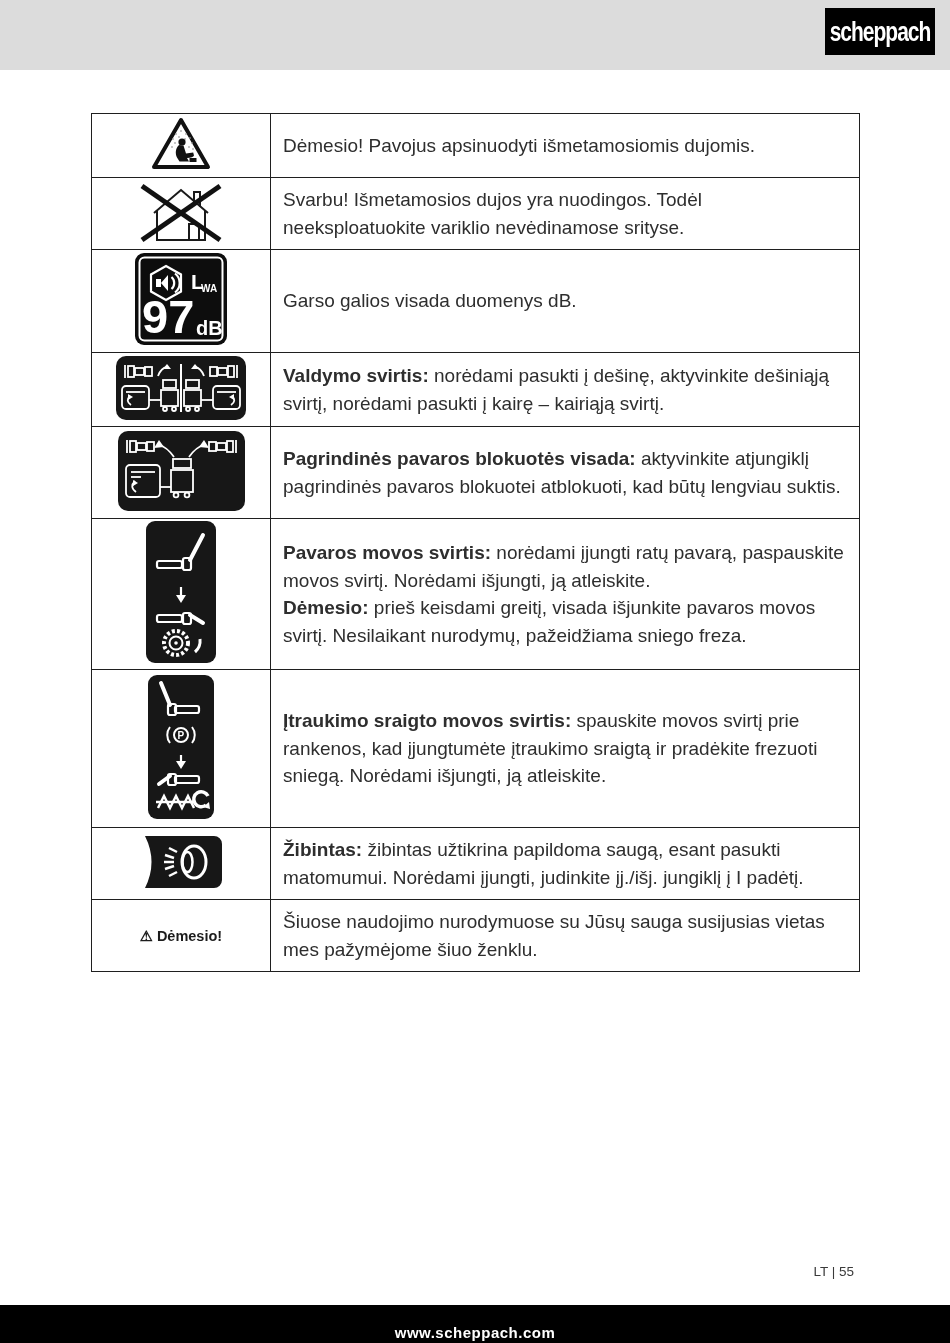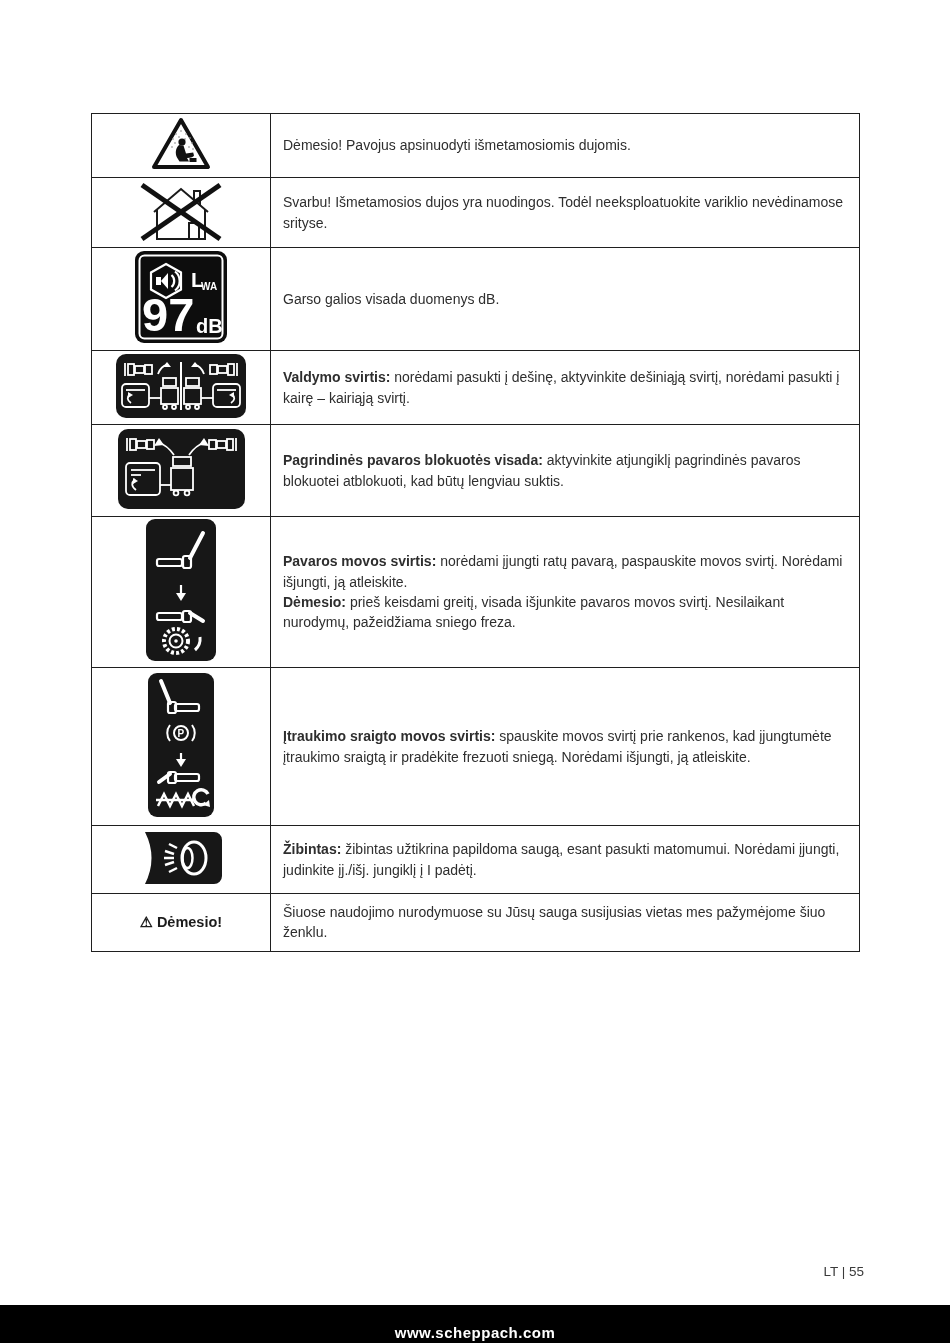--- a/index.html
+++ b/index.html
@@ -10,40 +10,45 @@
   .topband { position:absolute; top:0; left:0; width:950px; height:70px; background:#dcdcdc; }
   .logo { position:absolute; top:8px; right:15px; width:110px; height:47px; background:#000;
           display:flex; align-items:center; justify-content:center; }
   .logo span { color:#fff; font-weight:bold; font-size:21px; letter-spacing:-1px;
                transform:scaleY(1.35); }
 
   table.symtable { position:absolute; top:113px; left:91px; width:769px;
                    border-collapse:collapse; table-layout:fixed; }
   table.symtable td { border:1px solid #1f1f1f; }
   .icon-cell { width:179px; text-align:center; vertical-align:middle; }
-  .text-cell { vertical-align:middle; padding:8px 12px; font-size:14px; line-height:1.45;
+  .text-cell { vertical-align:middle; padding:8px 12px; font-size:19px; line-height:1.45;
                color:#2e2e2e; }
   .text-cell p { margin:0; }
   .r1 td{height:64px} .r2 td{height:70px} .r3 td{height:103px} .r4 td{height:74px}
   .r5 td{height:92px} .r6 td{height:151px} .r7 td{height:158px} .r8 td{height:68px}
   .r9 td{height:42px}
   .attn-cell { font-weight:bold; font-size:14.5px; color:#1c1c1c; text-align:center;margin-top:36px; }
 
-  .pagenum { position:absolute; top:1264px; right:86px; font-size:13.5px; color:#3a3a3a; }
+  .pagenum { position:absolute; top:1264px; right:96px; font-size:13.5px; color:#3a3a3a; }
   .footerbar { position:absolute; top:1305px; left:0; width:950px; height:54px; background:#000;
                display:flex; align-items:center; justify-content:center; }
   .footerbar span { color:#fff; font-weight:bold; font-size:15px; letter-spacing:0.5px; }
 
   svg text { font-family:"Liberation Sans", sans-serif; }
 </style>
 </head>
 <body>
 
 <div class="page">
 
+  <div class="topband">
+    <div class="logo">
+      <span>scheppach</span>
+    </div>
+  </div>
 
   <table class="symtable">
 
     <tbody>
         <tr class="r1">
       <td class="icon-cell">
         <svg width="62" height="56" viewBox="0 0 62 56">
           <path d="M31 4 L58 51 L4 51 Z" fill="#fff" stroke="#111" stroke-width="4" stroke-linejoin="round"></path>
           <g fill="#9a9a9a" opacity="0.75">
             <circle cx="26" cy="18" r="1"></circle>

